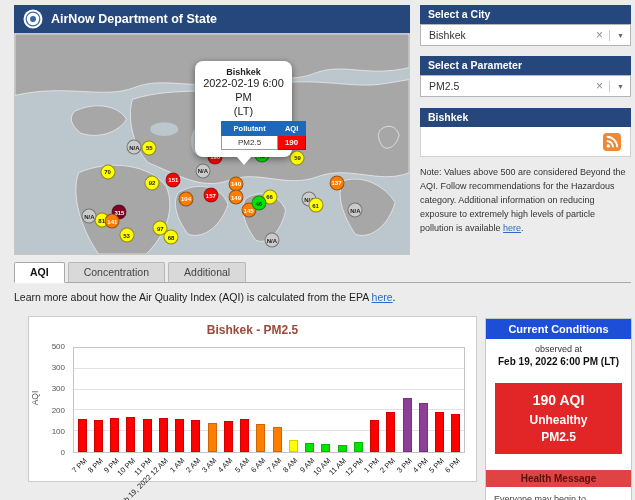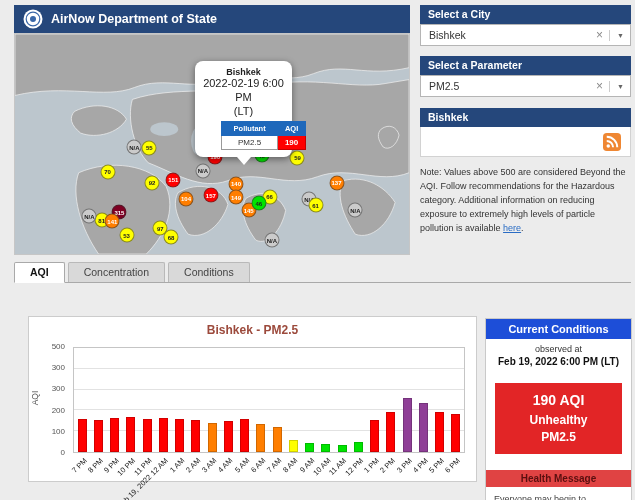--- a/index.html
+++ b/index.html
@@ -212,23 +212,26 @@
       </svg>
     </span>
   </div>
   <div class="note">
     <span>Note: Values above 500 are considered Beyond the AQI. Follow recommendations for the Hazardous category. Additional information on reducing exposure to extremely high levels of particle pollution is available </span><a class="link">here</a><span>.</span>
   </div>
 
   <div class="tabs">
     <div class="tab active">AQI</div>
     <div class="tab">Concentration</div>
-    <div class="tab">Conditions</div>
-  </div>
-
+    <div class="tab">Additional</div>
+  </div>
+
+  <div class="learn-more">
+    <span>Learn more about how the Air Quality Index (AQI) is calculated from the EPA </span><a class="link">here</a><span>.</span>
+  </div>
 
   <div class="chart-card">
     <div class="chart-title">Bishkek - PM2.5</div>
     <div class="y-axis-label">AQI</div>
     <div class="y-ticks">
         <div class="ytick" style="bottom: calc(0% - 4px);">0</div>
         <div class="ytick" style="bottom: calc(20% - 4px);">100</div>
         <div class="ytick" style="bottom: calc(40% - 4px);">200</div>
         <div class="ytick" style="bottom: calc(60% - 4px);">300</div>
         <div class="ytick" style="bottom: calc(80% - 4px);">300</div>

